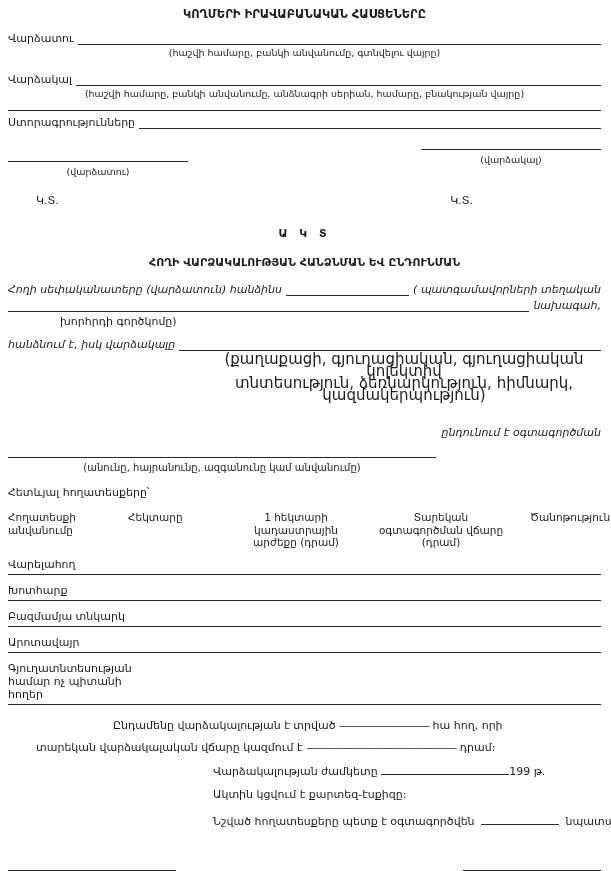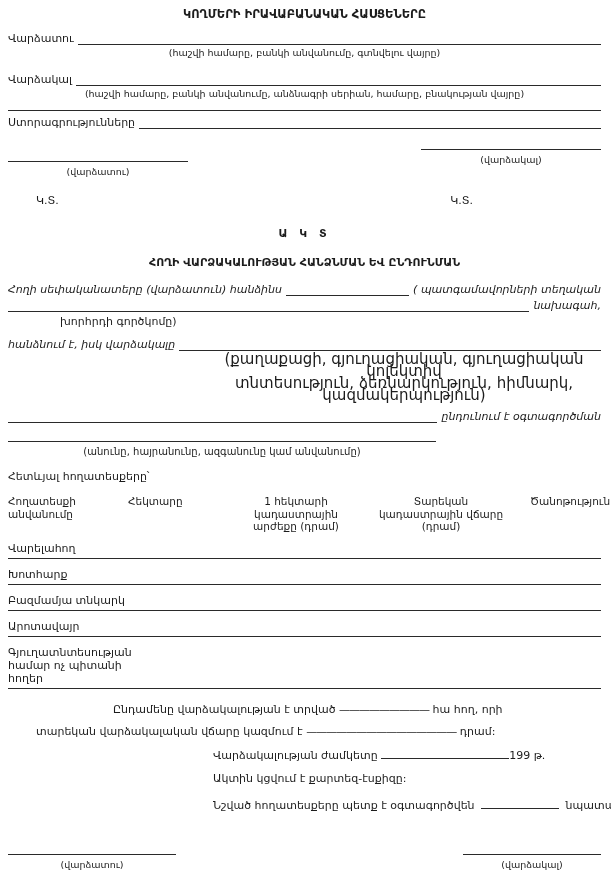--- a/index.html
+++ b/index.html
@@ -108,35 +108,35 @@
   <div class="p-row" style="margin-top:10px;">
     <span class="lead-text">հանձնում է, իսկ վարձակալը</span>
     <span class="fill"></span>
   </div>
   <div class="hint-block">
     <div>(քաղաքացի, գյուղացիական, գյուղացիական կոլեկտիվ</div>
     <div>տնտեսություն, ձեռնարկություն, հիմնարկ,</div>
     <div>կազմակերպություն)</div>
   </div>
 
-  <div class="p-row" style="margin-top:9px;">
+  <div class="p-row" style="margin-top:24px;flex-direction:column;">
     <span class="fill noml"></span>
     <span class="lead-text" style="margin-left:5px;">ընդունում է օգտագործման</span>
   </div>
 
   <div class="name-line"></div>
   <div class="name-hint">(անունը, հայրանունը, ազգանունը կամ անվանումը)</div>
 
   <div class="intro">Հետևյալ հողատեսքերը՝</div>
 
   <div class="t-head">
     <div class="c">Հողատեսքի անվանումը</div>
     <div class="c">Հեկտարը</div>
     <div class="c center">1 հեկտարի կադաստրային արժեքը (դրամ)</div>
-    <div class="c center">Տարեկան կադաստրային վճարը (դրամ)</div>
+    <div class="c center">Տարեկան օգտագործման վճարը (դրամ)</div>
     <div class="c">Ծանոթություն</div>
   </div>
 
   <div class="t-row">
     <div class="t-label">Վարելահող</div>
     <div class="t-line"></div>
   </div>
   <div class="t-row">
     <div class="t-label">Խոտհարք</div>
     <div class="t-line"></div>

